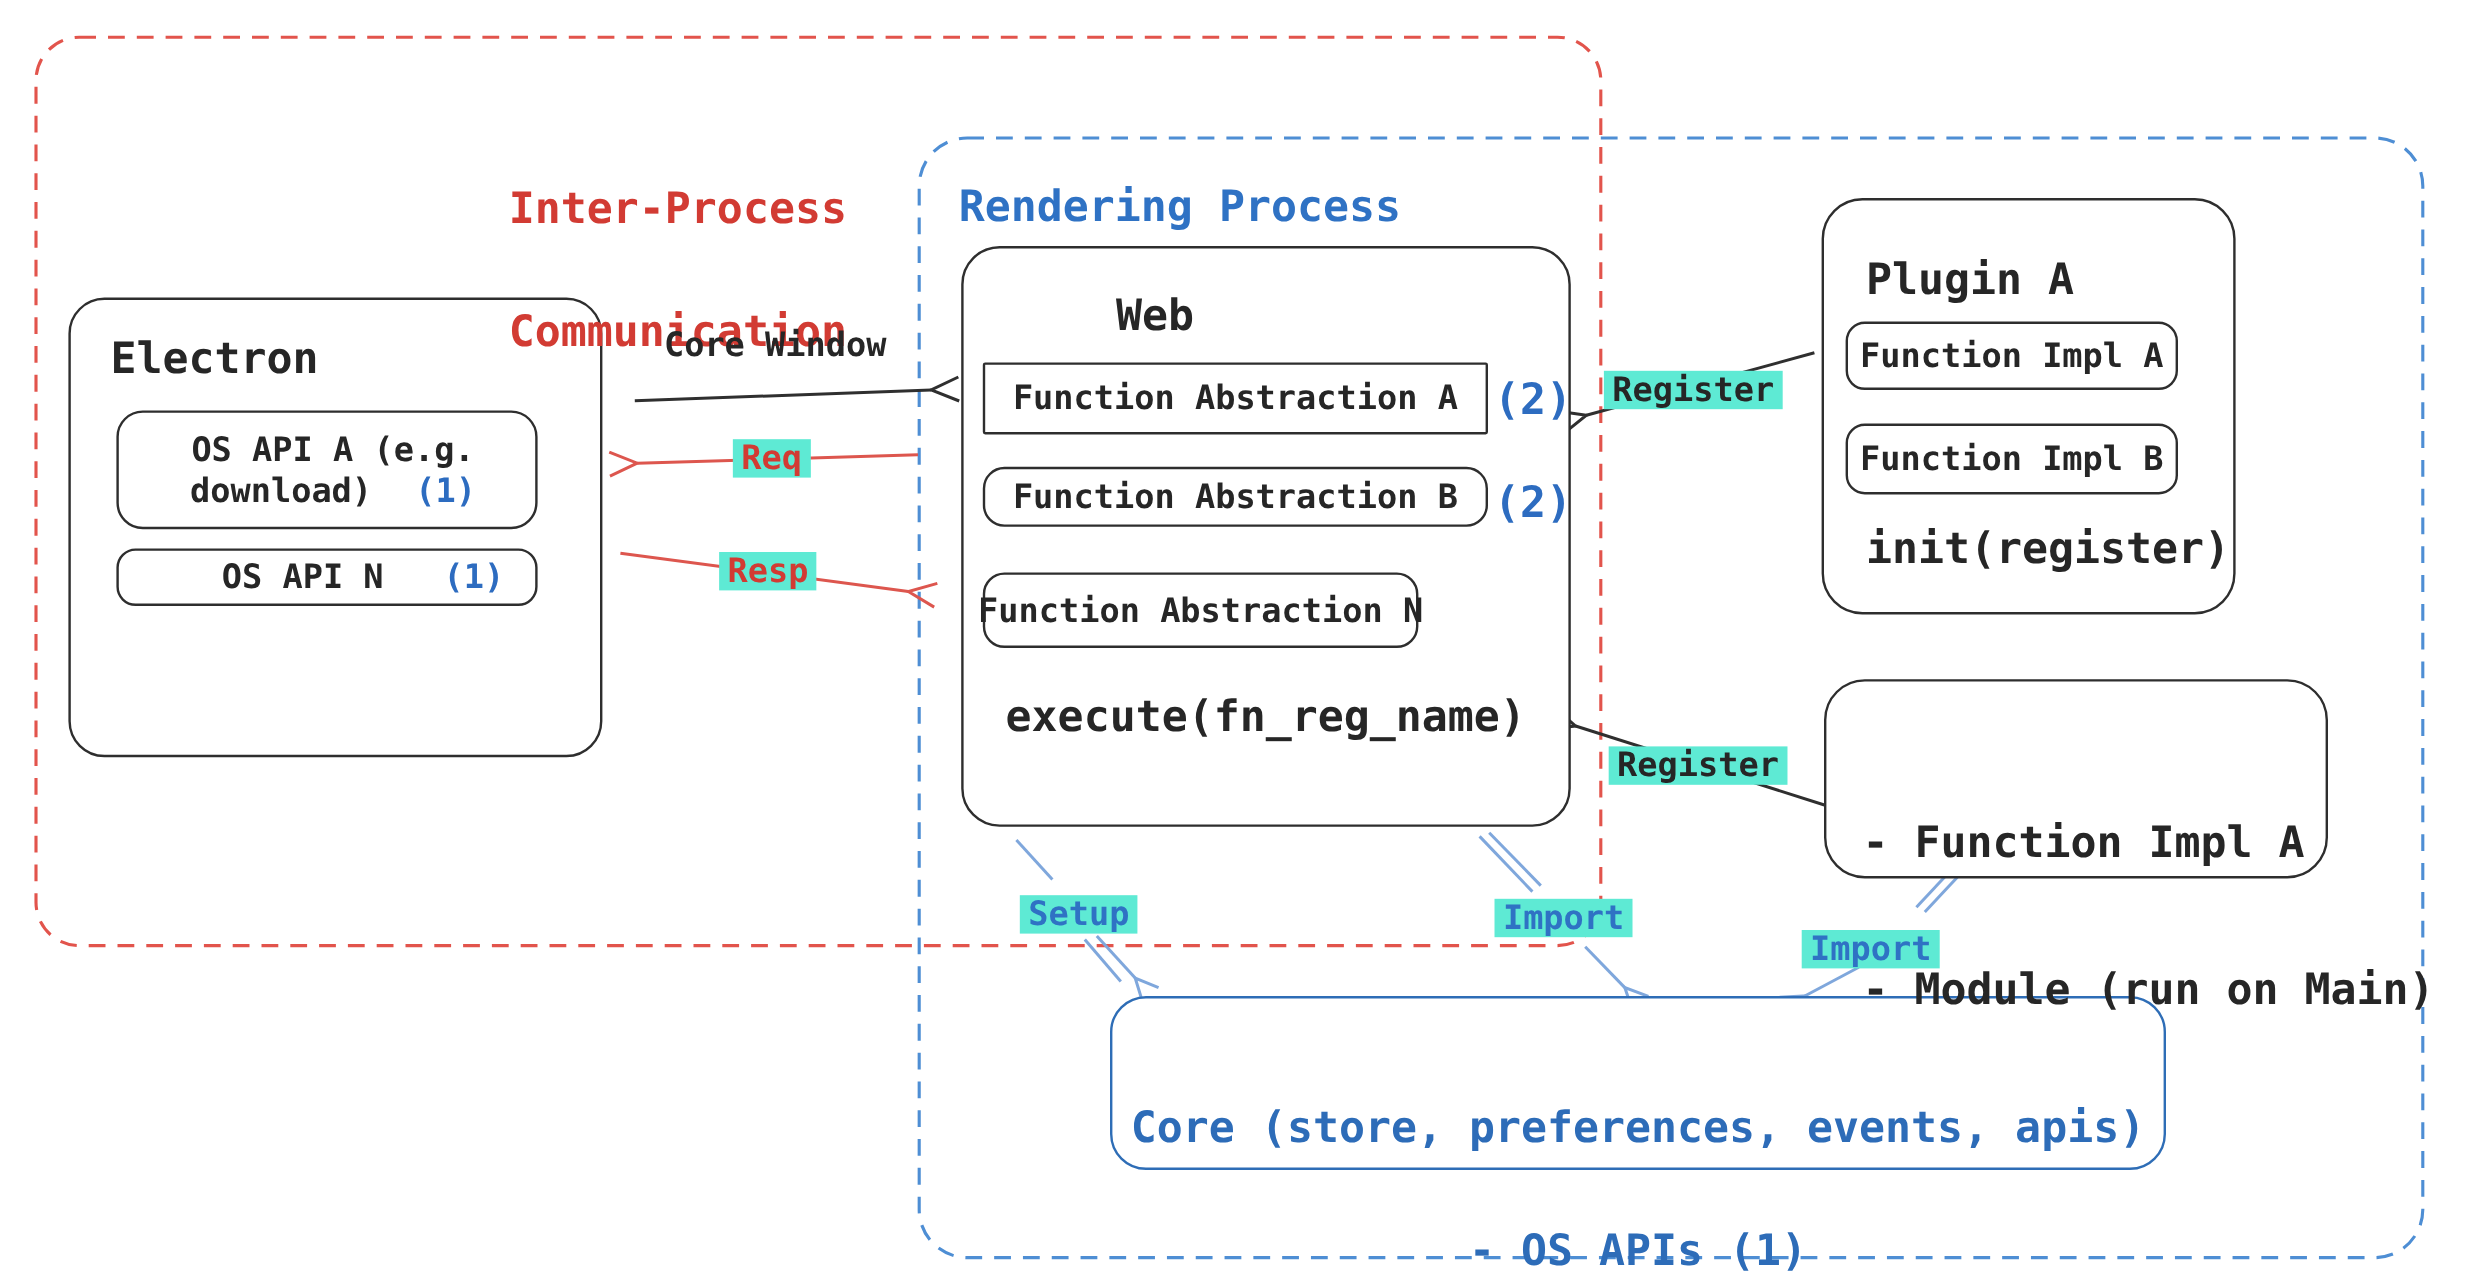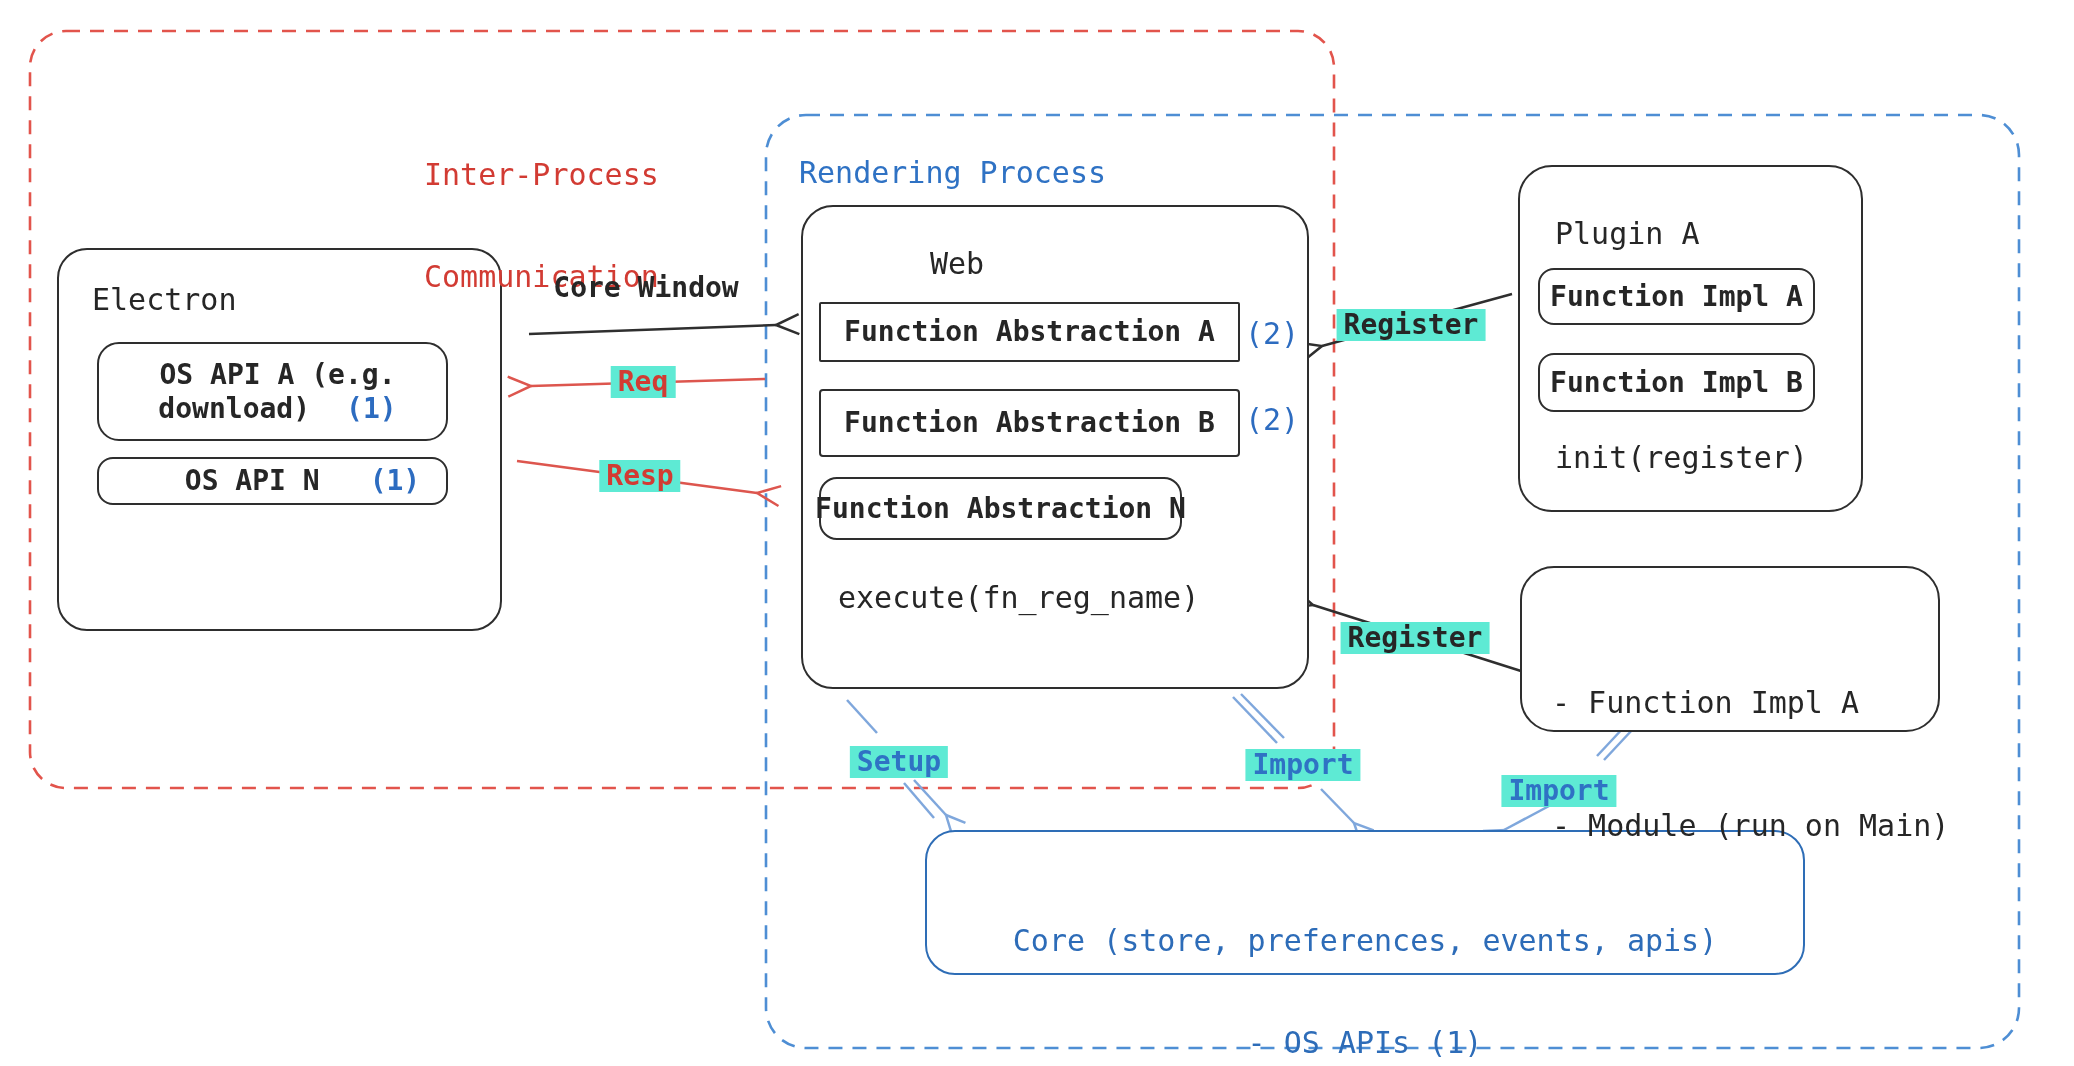--- a/index.html
+++ b/index.html
@@ -9,22 +9,22 @@
     color:#262626;overflow:hidden;
   }
   #arrow-layer{position:absolute;left:0;top:0;width:2074px;height:1066px;z-index:0;}
   .box{
     position:absolute;border:2.5px solid #2e2e2e;background:#ffffff;
     border-radius:26px;box-sizing:border-box;z-index:2;
   }
   .center{display:flex;align-items:center;justify-content:center;text-align:center;}
   .col{flex-direction:column;}
   .lbl{
-    position:absolute;font-size:30px;line-height:34px;white-space:pre;z-index:3;
-    font-weight:400;
+    position:absolute;font-size:36px;line-height:34px;white-space:pre;z-index:3;
+    font-weight:700;
   }
   .inbox-text{font-size:28px;line-height:34px;white-space:pre;font-weight:600;}
   .chip{
     position:absolute;font-size:28px;line-height:30px;white-space:pre;z-index:4;
     transform:translate(-50%,-50%);background:#5eead4;padding:1px 7px;font-weight:600;
   }
   .red-t{color:#d23b33;}
   .blue-label{color:#2f72c4;}
   .badge{color:#2d6cc0;}
   .core-box{
@@ -104,21 +104,21 @@
 
 <div class="box" style="left:801px;top:205px;width:508px;height:484px;border-radius:32px;">
 </div>
 <div class="lbl" style="left:930px;top:247px;">Web</div>
 
 <div class="box center" style="left:819px;top:302px;width:421px;height:60px;border-radius:2px;border-width:2px;">
   <div class="inbox-text">Function Abstraction A</div>
 </div>
 <div class="lbl badge" style="left:1245px;top:317px;">(2)</div>
 
-<div class="box center" style="left:819px;top:389px;width:421px;height:68px;border-radius:4px;border-width:2px;">
+<div class="box center" style="left:819px;top:389px;width:421px;height:50px;border-radius:18px;border-width:2px;">
   <div class="inbox-text">Function Abstraction B</div>
 </div>
 <div class="lbl badge" style="left:1245px;top:403px;">(2)</div>
 
 <div class="box center" style="left:819px;top:477px;width:363px;height:63px;border-radius:18px;border-width:2px;">
   <div class="inbox-text">Function Abstraction N</div>
 </div>
 <div class="lbl badge" style="left:1245px;top:489px;"></div>
 
 <div class="lbl" style="left:838px;top:581px;">execute(fn_reg_name)</div>

